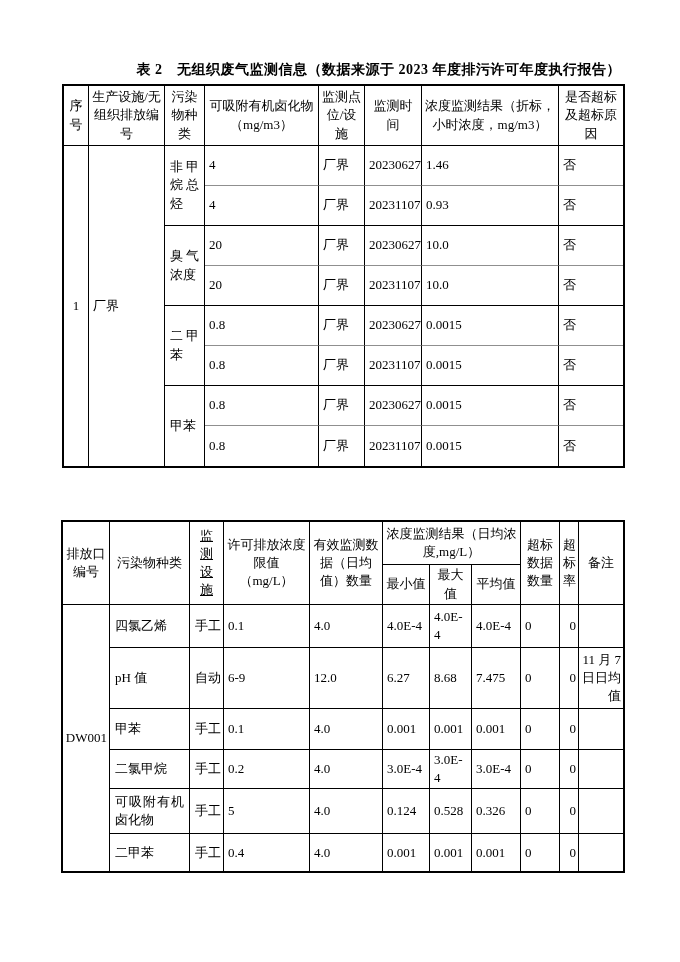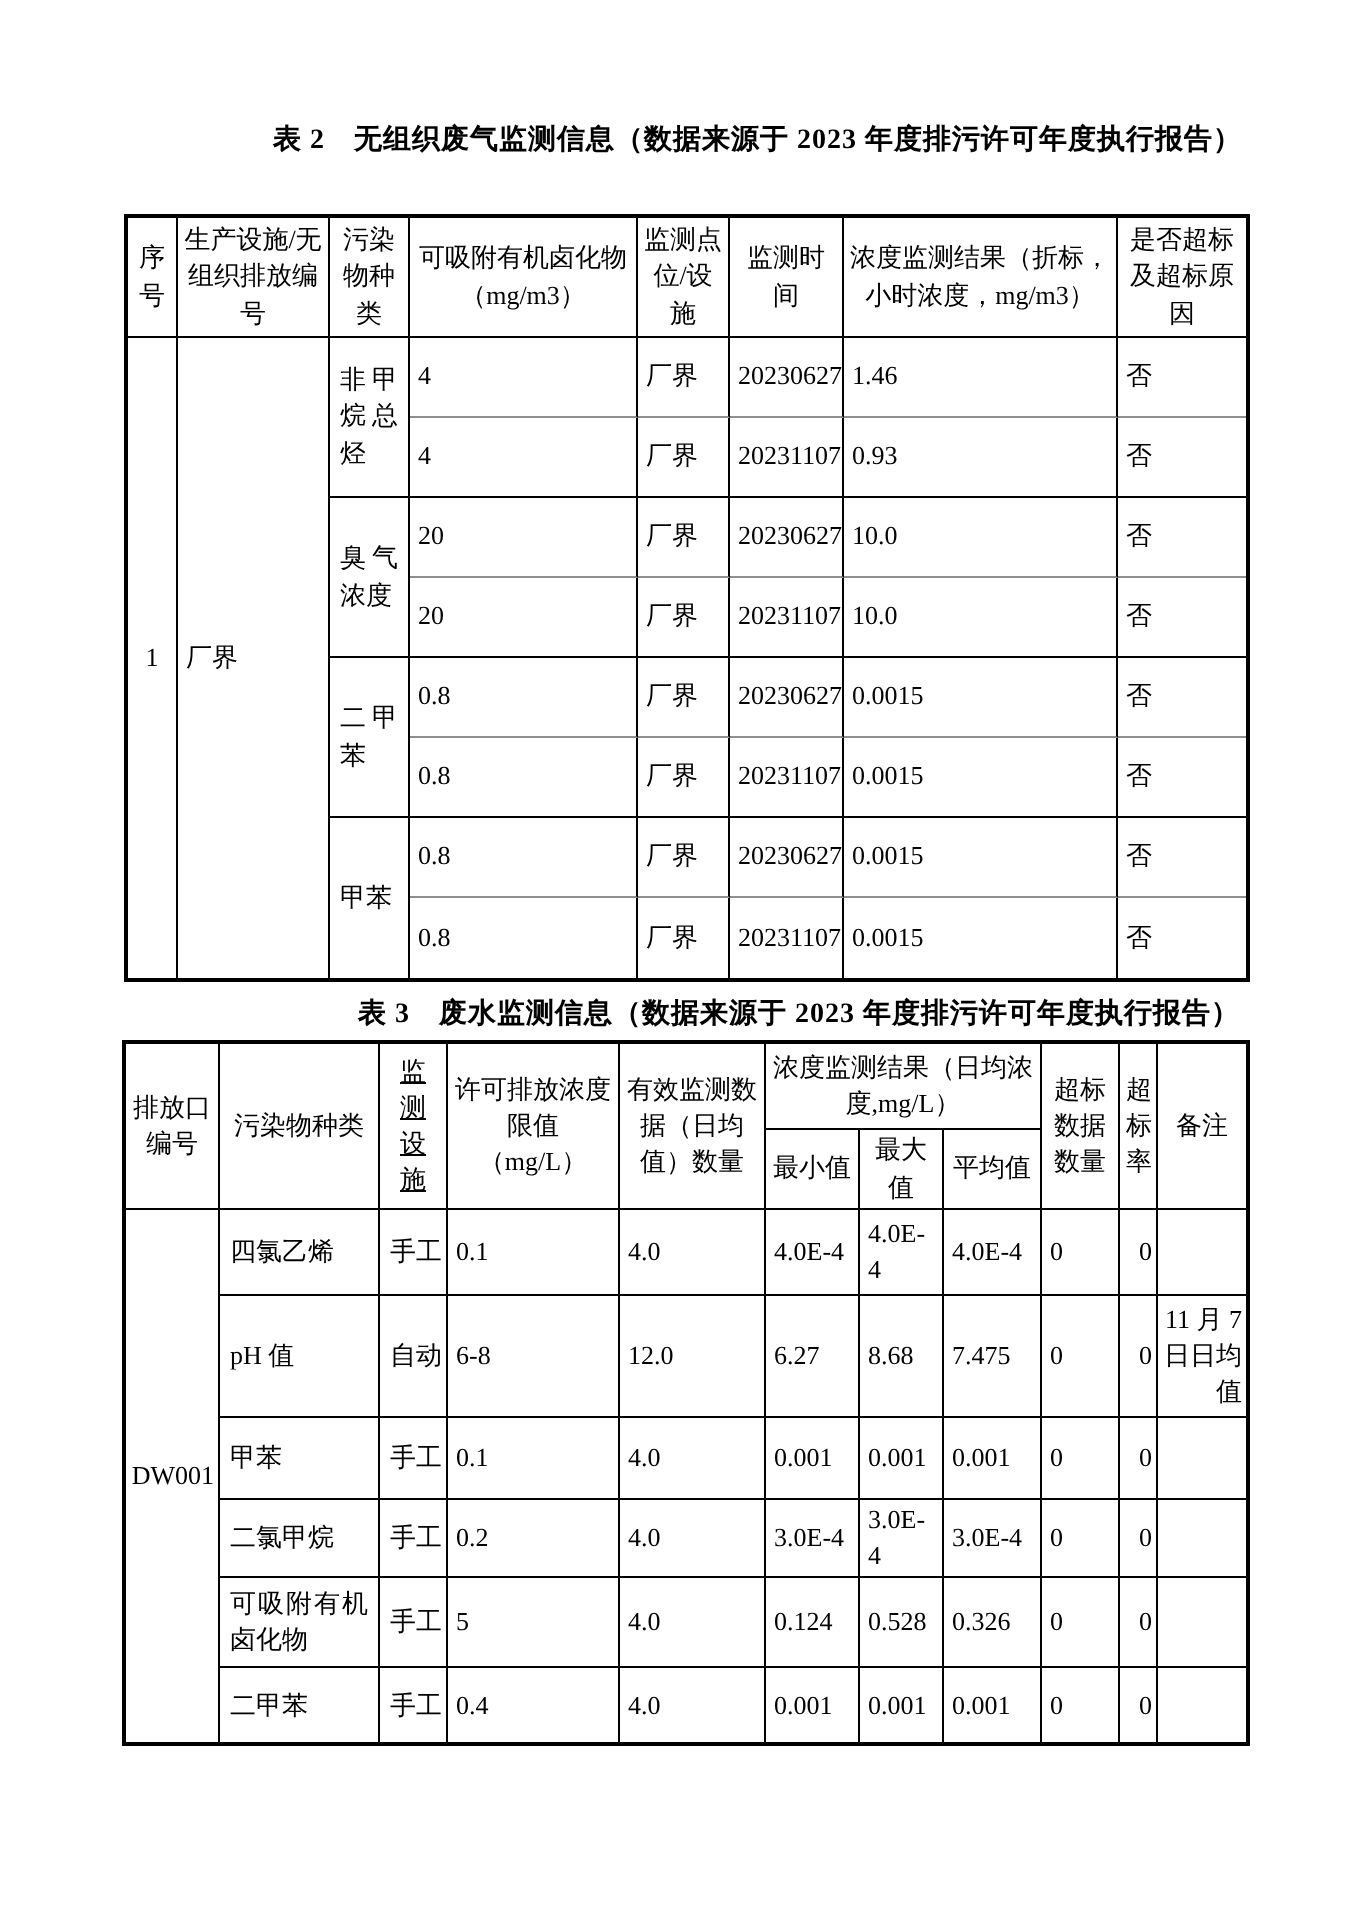--- a/index.html
+++ b/index.html
@@ -13,21 +13,21 @@
     position:absolute; width:559px; text-align:right;
     font-weight:bold; font-size:14px; letter-spacing:0.5px;
   }
   #title2 { left:62px; top:61px; }
   #title3 { left:61px; top:498px; }
 
   table {
     position:absolute; border-collapse:separate; border-spacing:0;
     table-layout:fixed; border:2px solid #000; background:#fff;
   }
-  #table2 { left:62px; top:84px; width:559px;margin-top:23px; }
+  #table2 { left:62px; top:84px; width:559px; }
   #table3 { left:61px; top:520px; width:560px; }
 
   th, td {
     border-right:1px solid #000; border-bottom:1px solid #000;
     font-size:13px; font-weight:normal; line-height:1.4;
     vertical-align:middle; overflow:hidden;
   }
   th { text-align:center; padding:1px 3px; }
   td { text-align:left;  padding:1px 4px; }
 
@@ -140,21 +140,20 @@
       <tr class="dr">
         <td class="nb">0.8</td>
         <td class="nb">厂界</td>
         <td class="nb">20231107</td>
         <td class="nb">0.0015</td>
         <td class="nb nr">否</td>
       </tr>
     </tbody>
   </table>
 
-  <div id="title3" class="tbl-title">表 3　废水监测信息（数据来源于 2023 年度排污许可年度执行报告）</div>
 
   <table id="table3">
     <colgroup>
       <col style="width:47px">
         <col style="width:80px">
         <col style="width:34px">
         <col style="width:86px">
       <col style="width:73px">
         <col style="width:47px">
         <col style="width:42px">
@@ -191,21 +190,21 @@
         <td>4.0E-4</td>
         <td>4.0E-4</td>
         <td>4.0E-4</td>
         <td>0</td>
         <td class="tight">0</td>
         <td class="nr tight"></td>
       </tr>
       <tr class="r1">
         <td class="just">pH 值</td>
         <td class="tight">自动</td>
-        <td>6-8</td>
+        <td>6-9</td>
         <td>12.0</td>
         <td>6.27</td>
         <td>8.68</td>
         <td>7.475</td>
         <td>0</td>
         <td class="tight">0</td>
         <td class="nr tight">11 月 7 日日均值</td>
       </tr>
       <tr class="r2">
         <td class="just">甲苯</td>

